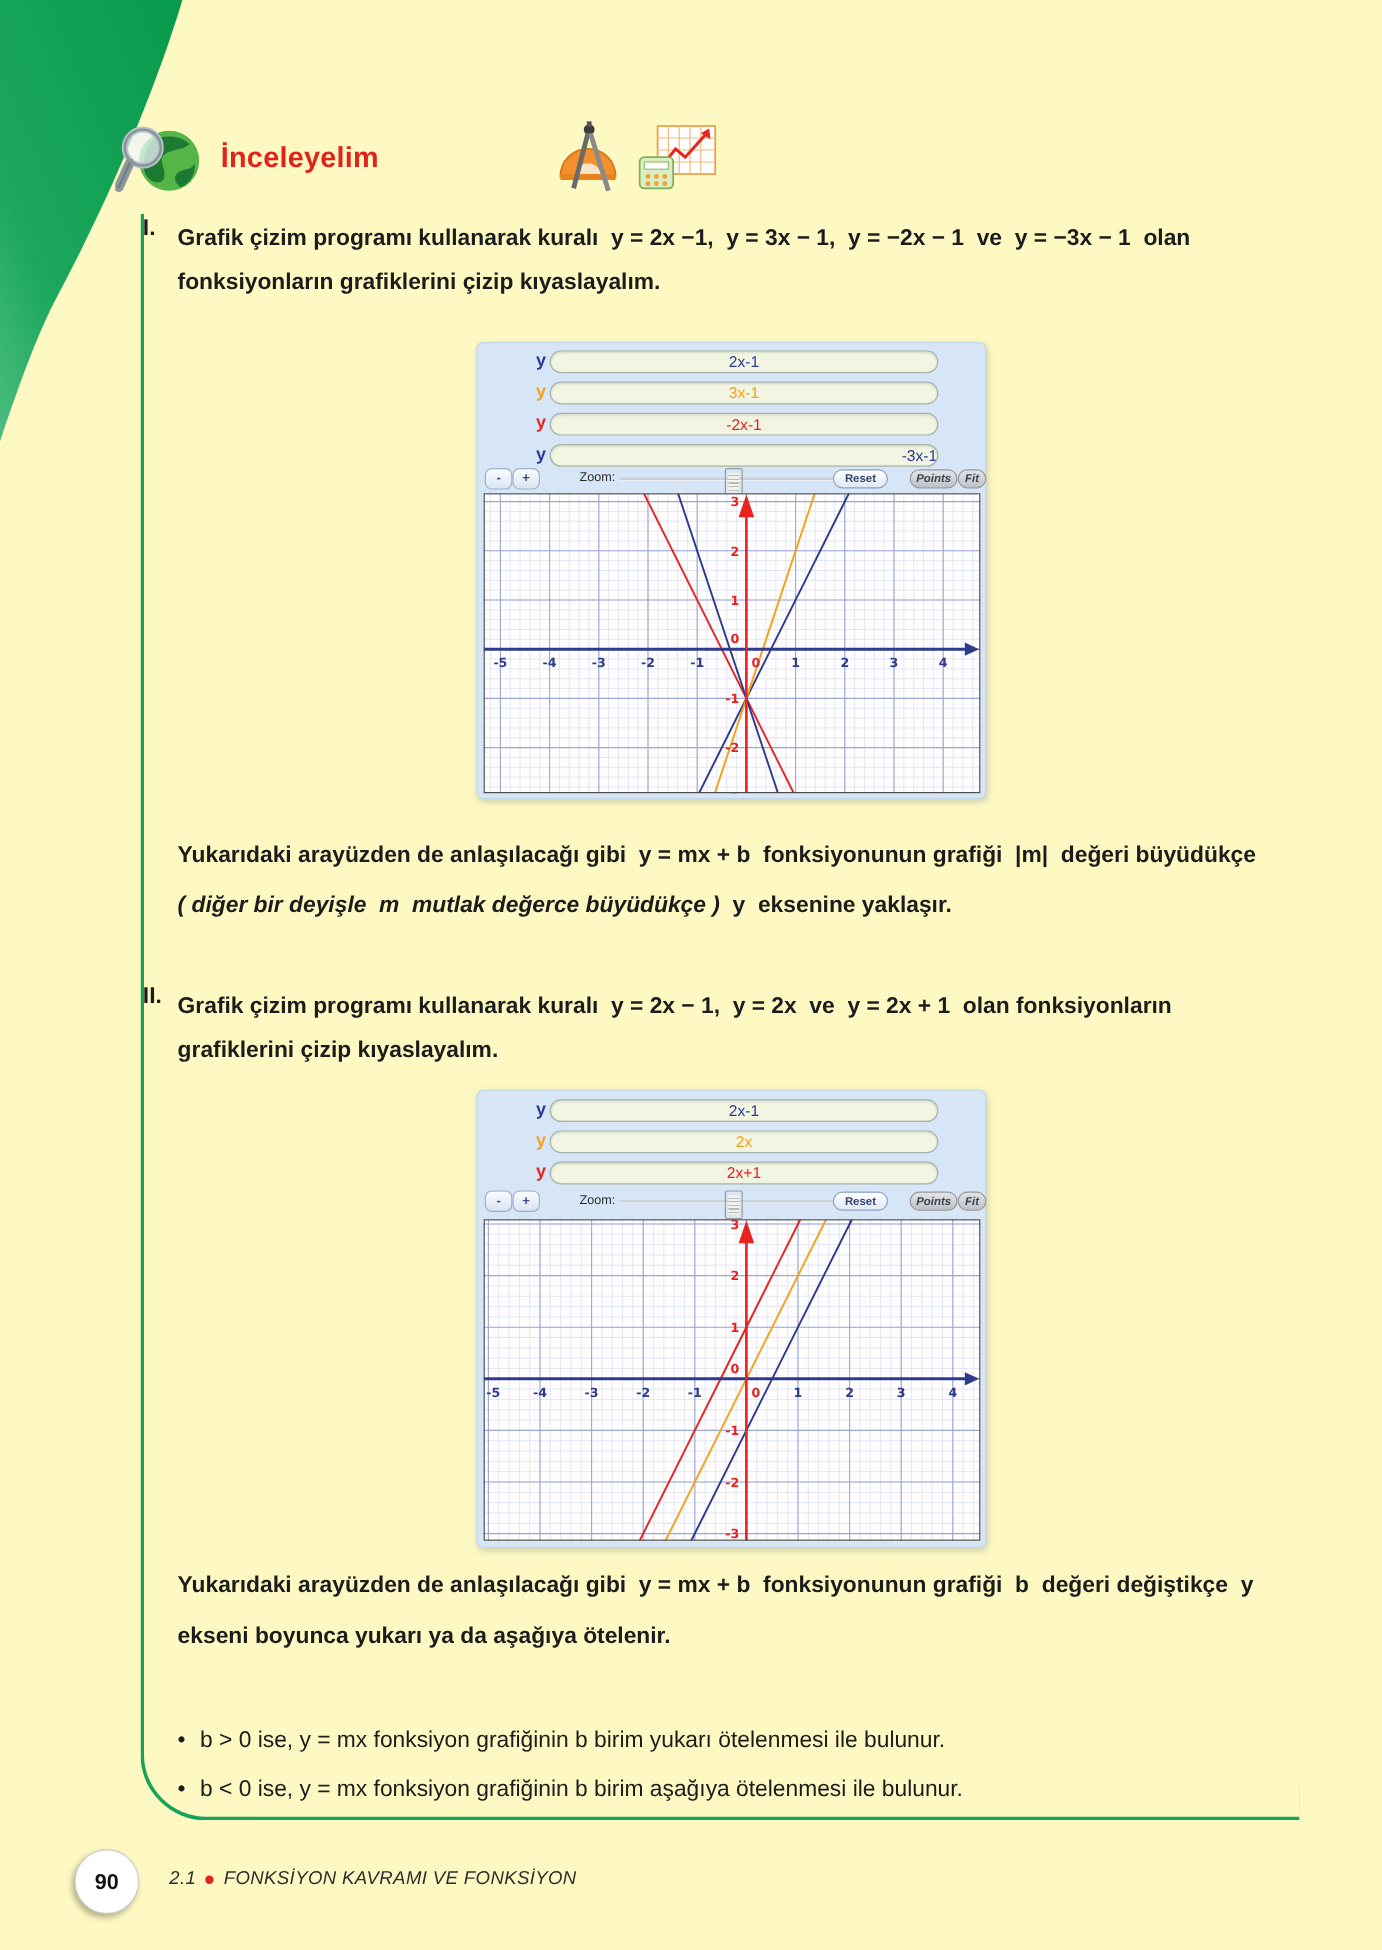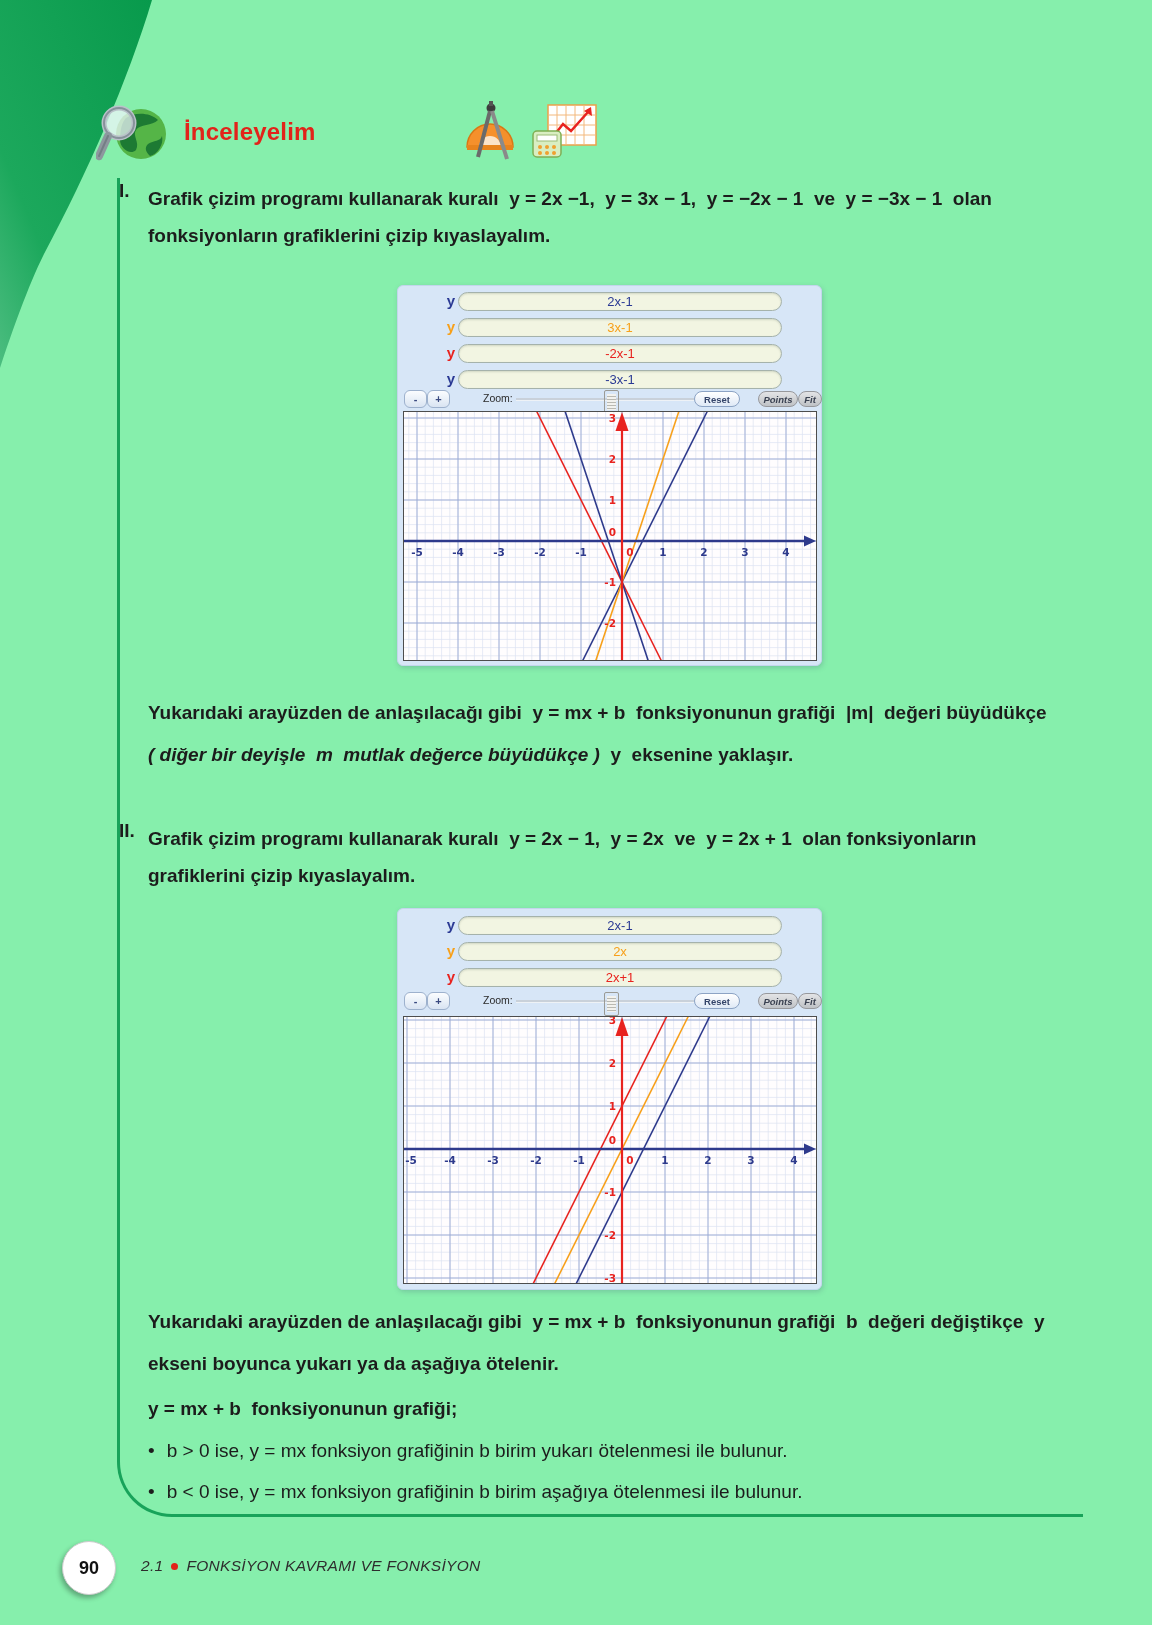--- a/index.html
+++ b/index.html
@@ -1,16 +1,16 @@
 <!DOCTYPE html>
 <html><head>
 <meta charset="utf-8">
 <style>
   html,body{margin:0;padding:0;}
-  .page{position:relative;width:1152px;height:1625px;background:#86efac;overflow:hidden;
+  .page{position:relative;width:1152px;height:1625px;background:#fef9c3;overflow:hidden;
         font-family:"Liberation Sans",sans-serif;color:#1c1c1c;}
   
   .corner-svg{position:absolute;left:0;top:0;}
   .lesson-frame{position:absolute;left:117px;top:178px;width:963px;height:1336px;
     border-left:3px solid #18a35a;border-bottom:3px solid #18a35a;border-bottom-left-radius:55px;}
   .header{position:absolute;left:96px;top:100px;display:flex;align-items:center;gap:14px;}
   .header-title{color:#e2231a;font-weight:bold;font-size:24px;letter-spacing:.2px;}
   
   .numeral{position:absolute;left:119px;font-weight:bold;font-size:19px;}
   .heading{position:absolute;left:148px;width:905px;font-weight:bold;font-size:19px;
@@ -127,21 +127,21 @@
   <div class="input-row" style="top:32px">
     <span class="yeq" style="color: rgb(247, 160, 26);">y =</span>
     <input class="fn-field" readonly="" value="3x-1" style="color: rgb(247, 160, 26);">
   </div>
   <div class="input-row" style="top:58px">
     <span class="yeq" style="color: rgb(232, 35, 31);">y =</span>
     <input class="fn-field" readonly="" value="-2x-1" style="color: rgb(232, 35, 31);">
   </div>
   <div class="input-row" style="top:84px">
     <span class="yeq" style="color: rgb(43, 58, 148);">y =</span>
-    <input class="fn-field" readonly="" value="-3x-1" style="color: rgb(43, 58, 148);">
+    <input class="fn-field" readonly="" value="-3x-1" style="color: rgb(43, 58, 148); text-align: right;">
   </div>
   <div class="gtoolbar" style="top:104px">
     <div class="sq" style="left:6px">-</div>
     <div class="sq" style="left:29px">+</div>
     <span class="zoom-label">Zoom:</span>
     <div class="groove"></div>
     <div class="shandle"></div>
     <div class="pill light" style="left:296px;width:44px">Reset</div>
     <div class="pill gray" style="left:360px;width:38px">Points</div>
     <div class="pill gray" style="left:400px;width:22px">Fit</div>
@@ -424,21 +424,20 @@
         <text x="213" y="128" fill="#e8231f" text-anchor="end" font-size="10.5" font-weight="bold">0</text>
         <text x="213" y="180" fill="#e8231f" text-anchor="end" font-size="10.5" font-weight="bold">-1</text>
         <text x="213" y="223" fill="#e8231f" text-anchor="end" font-size="10.5" font-weight="bold">-2</text>
         <text x="213" y="266" fill="#e8231f" text-anchor="end" font-size="10.5" font-weight="bold">-3</text>
         <rect x="0" y="0" width="414" height="268" fill="none" stroke="#4d4d4d" stroke-width="2"></rect>
       </svg>
 </div>
 
 <div class="para" style="top:1301px">Yukarıdaki arayüzden de anlaşılacağı gibi  y = mx + b  fonksiyonunun grafiği  b  değeri değiştikçe  y
 ekseni boyunca yukarı ya da aşağıya ötelenir.</div>
-<div class="para" style="top:1388px">y = mx + b  fonksiyonunun grafiği;</div>
 
 <div class="bullet-row" style="top:1440px">
   <span class="marker">•</span><span>b &gt; 0  ise,  y = mx  fonksiyon grafiğinin  b birim  yukarı ötelenmesi ile bulunur.</span>
 </div>
 <div class="bullet-row" style="top:1481px">
   <span class="marker">•</span><span>b &lt; 0  ise,  y = mx  fonksiyon grafiğinin  b birim  aşağıya ötelenmesi ile bulunur.</span>
 </div>
 
 <div class="pagenum">90</div>
 <div class="footer-line">

